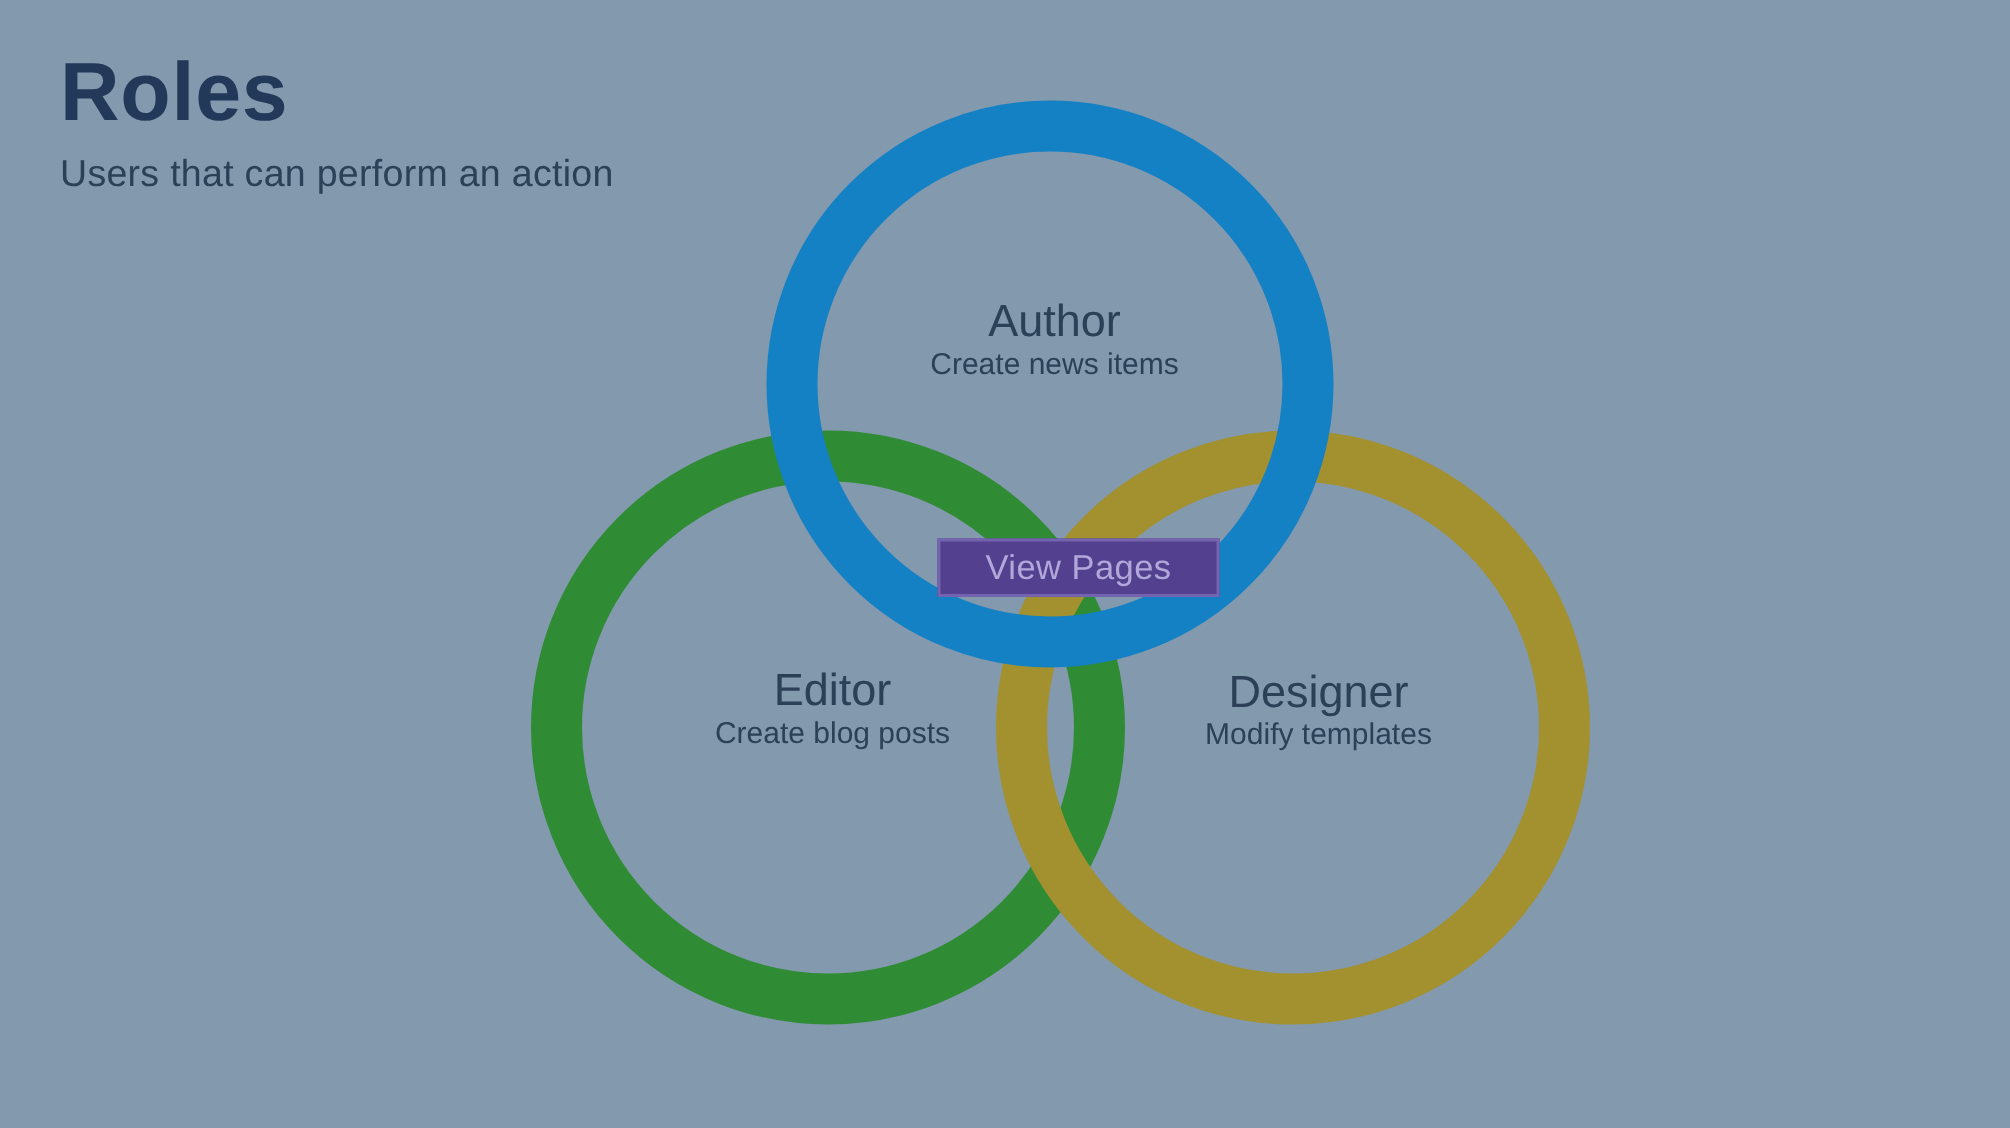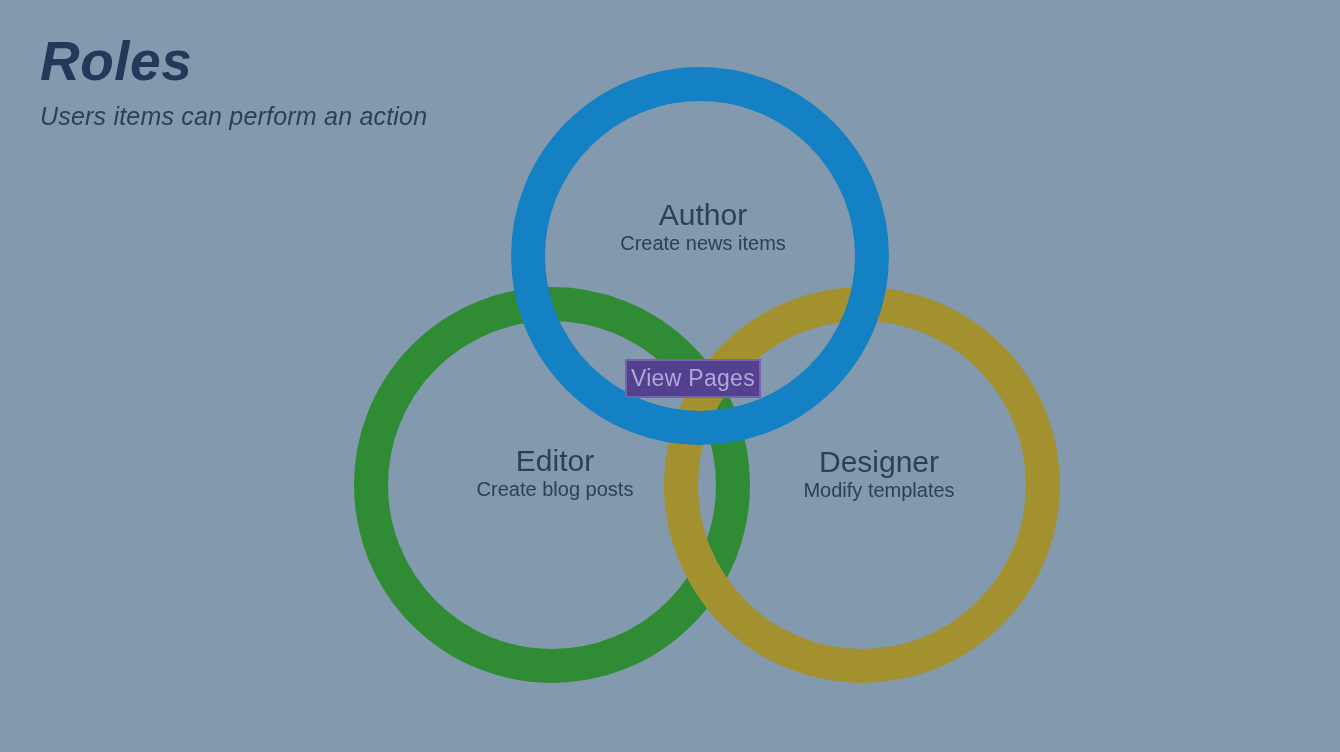--- a/index.html
+++ b/index.html
@@ -10,21 +10,20 @@
     position: relative;
     width: 1340px;
     height: 752px;
     overflow: hidden;
   }
 
   .slide-header {
     position: absolute;
     left: 40px;
     top: 30px;
-    font-style: italic;
   }
   .page-title {
     font-size: 55px;
     font-weight: 700;
     line-height: 1.15;
     letter-spacing: 0.5px;
   }
   .page-subtitle {
     font-size: 25px;
     font-weight: 400;
@@ -51,39 +50,39 @@
   .role-desc { font-size: 20px; font-weight: 400; margin-top: 1px; }
 
   .role-author   { left: 703px; top: 198px; }
   .role-editor   { left: 555px; top: 444px; }
   .role-designer { left: 879px; top: 445px; }
 
   .view-pages-btn {
     position: absolute;
     left: 625px;
     top: 359px;
-    width: 136px;
+    width: 188px;
     height: 39px;
     display: flex;
     align-items: center;
     justify-content: center;
     font-size: 23px;
     letter-spacing: 0.3px;
     border: 2px solid;
     cursor: pointer;
   }
 </style>
 </head>
 <body>
 
 <div class="slide" style="background: rgb(130, 153, 174);">
 
   <header class="slide-header">
     <h1 class="page-title" style="color: rgb(35, 57, 90);">Roles</h1>
-    <p class="page-subtitle" style="color: rgb(44, 64, 88);">Users items can perform an action</p>
+    <p class="page-subtitle" style="color: rgb(44, 64, 88);">Users that can perform an action</p>
   </header>
 
   <svg class="venn-svg" viewBox="0 0 1340 752" aria-hidden="true">
     <circle cx="552" cy="485" r="181" fill="none" stroke-width="34" stroke="#2f8c34"></circle>
     <circle cx="862" cy="485" r="181" fill="none" stroke-width="34" stroke="#a3912f"></circle>
     <circle cx="700" cy="256" r="172" fill="none" stroke-width="34" stroke="#1581c5"></circle>
   </svg>
 
   <div class="role-label role-author" style="color: rgb(44, 64, 88);">
     <div class="role-name">Author</div>

